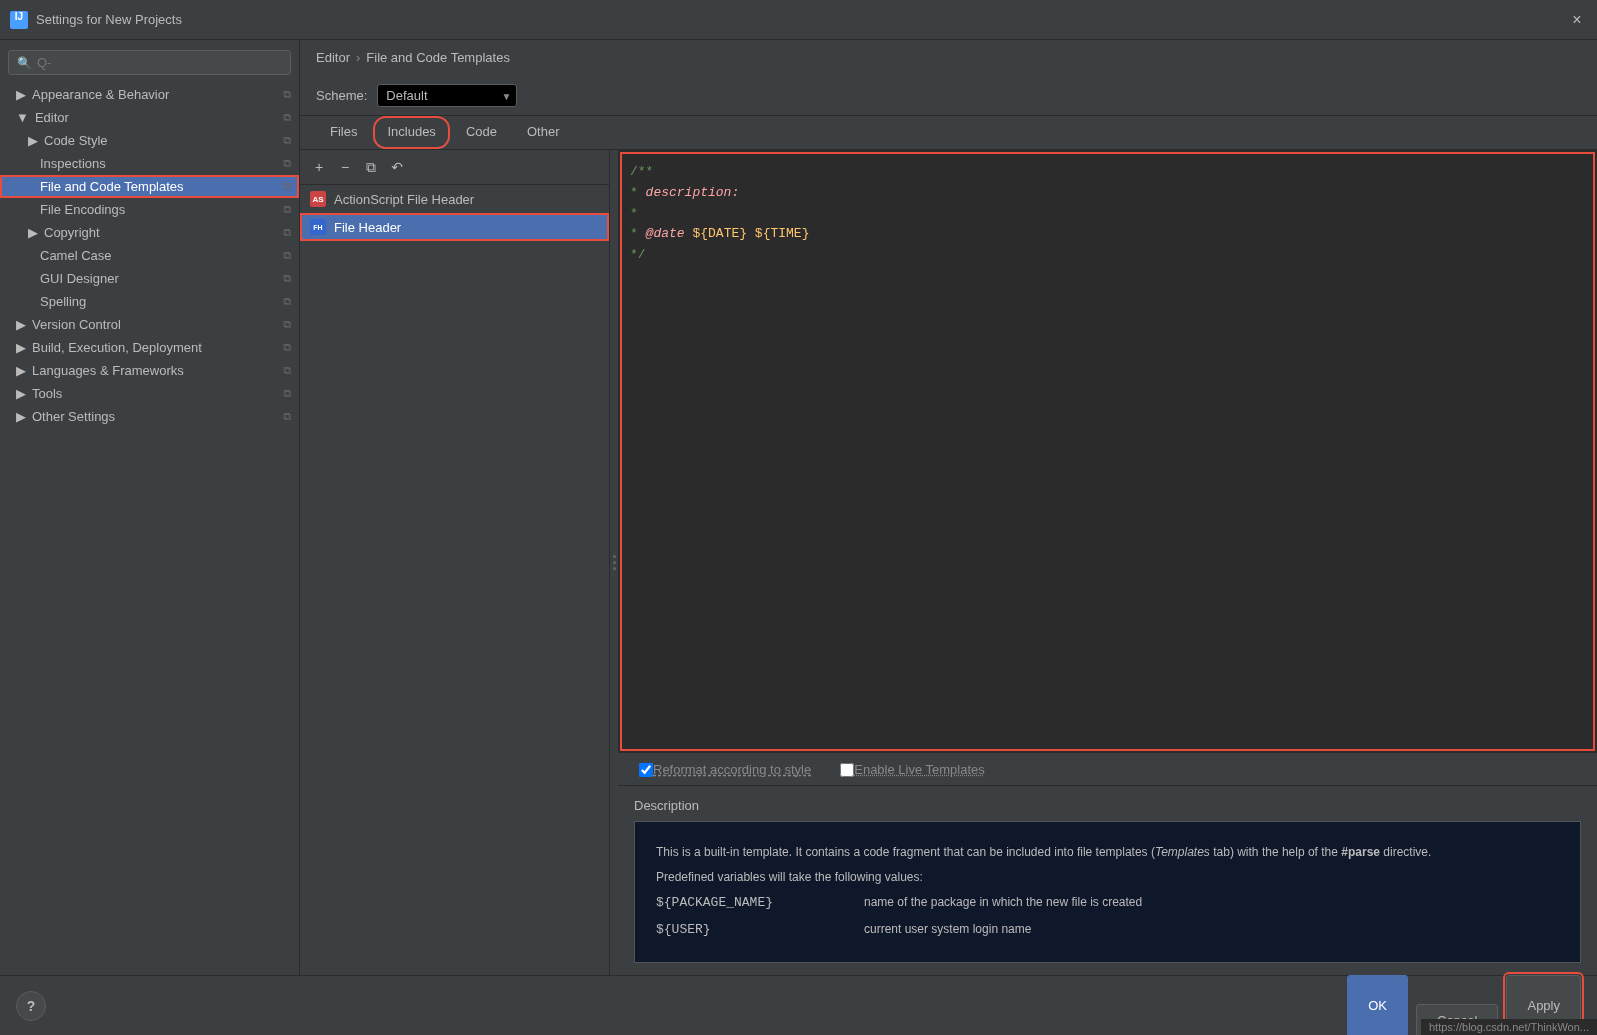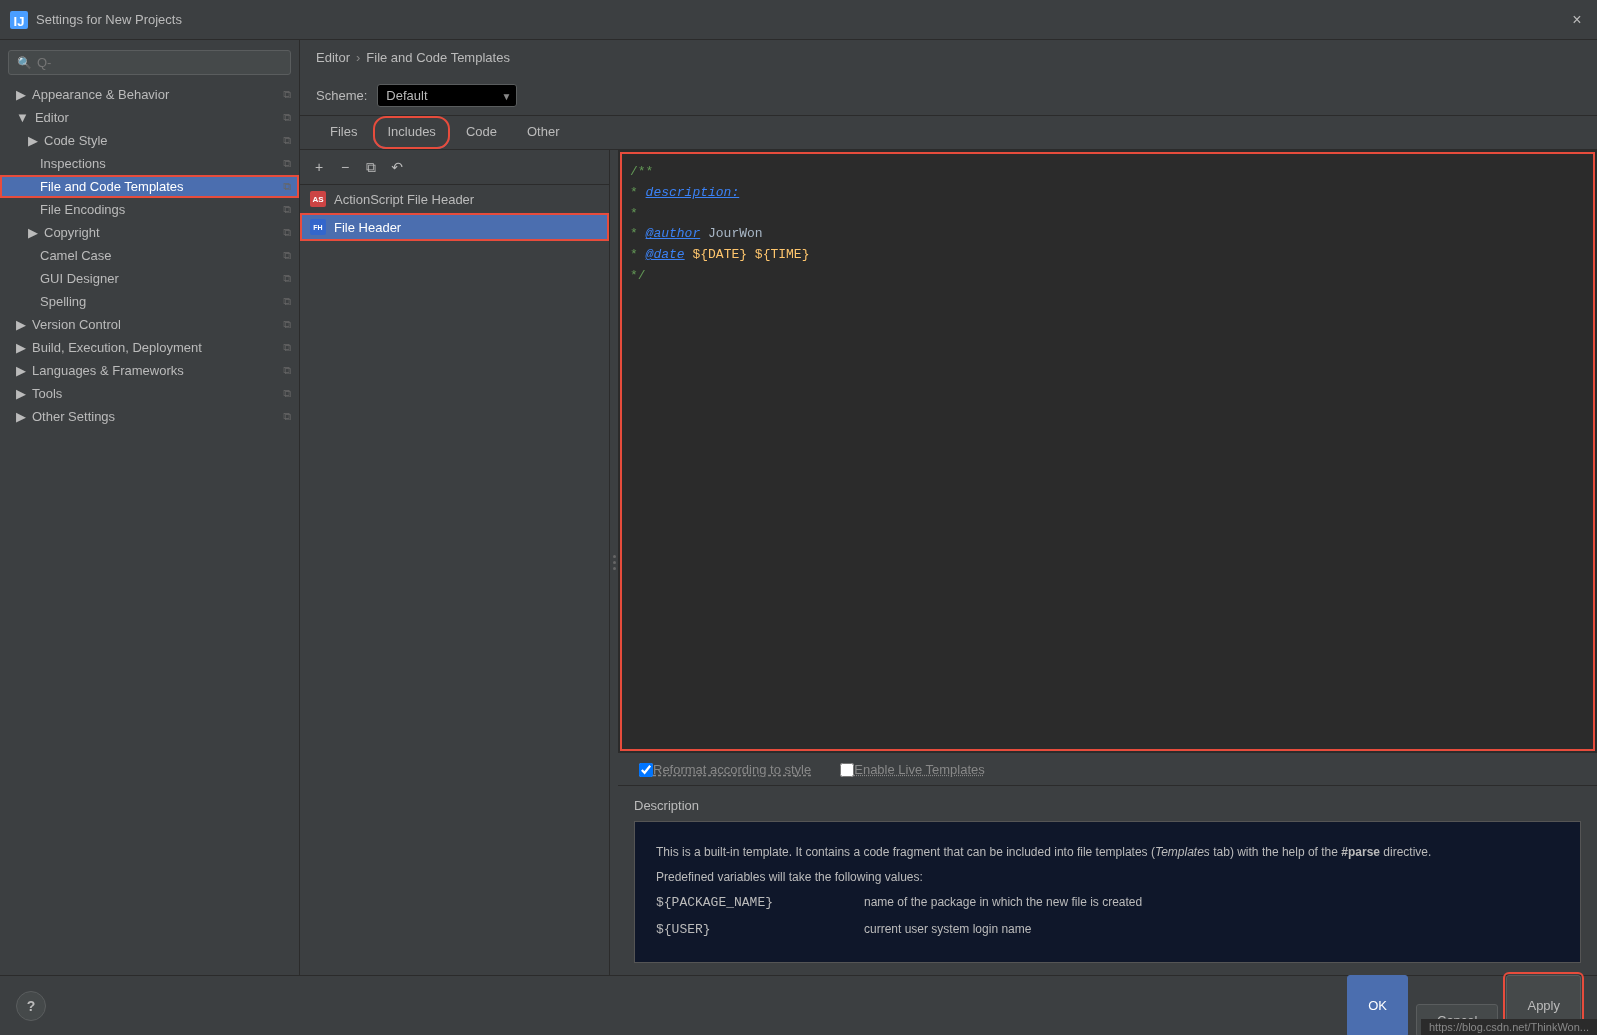--- a/index.html
+++ b/index.html
@@ -27,23 +27,23 @@
       display: flex;
       align-items: center;
       gap: 8px;
     }
     .title-bar-icon {
       width: 18px;
       height: 18px;
       background: #4a9eff;
       border-radius: 2px;
       display: flex;
-      align-items: flex-end;
-      justify-content: center;
-      font-size: 13px;
+      align-items: flex-start;
+      justify-content: center;
+      font-size: 10px;
       color: white;
       font-weight: bold;
     }
     .title-text {
       color: #bbbbbb;
       font-size: 13px;
     }
     .close-btn {
       width: 20px;
       height: 20px;
@@ -303,21 +303,21 @@
       padding: 12px;
       font-family: 'Courier New', monospace;
       font-size: 13px;
       line-height: 1.6;
       overflow: auto;
       outline: 2px solid #e74c3c;
       outline-offset: -4px;
       background: #2b2b2b;
     }
     .code-comment { color: #629755; }
-    .code-tag { color: #3b82f6; font-style: italic; text-decoration: underline; }
+    .code-tag { color: #fca5a5; font-style: italic; }
     .code-var { color: #ffc66d; }
     .code-normal { color: #a9b7c6; }
 
     .code-options {
       padding: 8px 12px;
       display: flex;
       align-items: center;
       gap: 20px;
       border-top: 1px solid #3c3f41;
       background: #3c3f41;
@@ -633,21 +633,20 @@
           <div class="resize-dot"></div>
           <div class="resize-dot"></div>
         </div>
       </div>
 
       <div class="code-editor">
         <div class="code-area">
           <div><span class="code-comment">/**</span></div>
           <div><span class="code-comment"> * </span><span class="code-tag">description:</span></div>
           <div><span class="code-comment"> *</span></div>
-          <div><span class="code-comment"> * </span><span class="code-tag">@author</span><span class="code-normal"> JourWon</span></div>
           <div><span class="code-comment"> * </span><span class="code-tag">@date</span><span class="code-normal"> </span><span class="code-var">${DATE}</span><span class="code-normal"> </span><span class="code-var">${TIME}</span></div>
           <div><span class="code-comment"> */</span></div>
         </div>
 
         <div class="code-options">
           <label>
             <input type="checkbox" checked="" style="">
             <span style="text-decoration: underline; text-decoration-style: dashed;">Reformat according to style</span>
           </label>
           <label>

